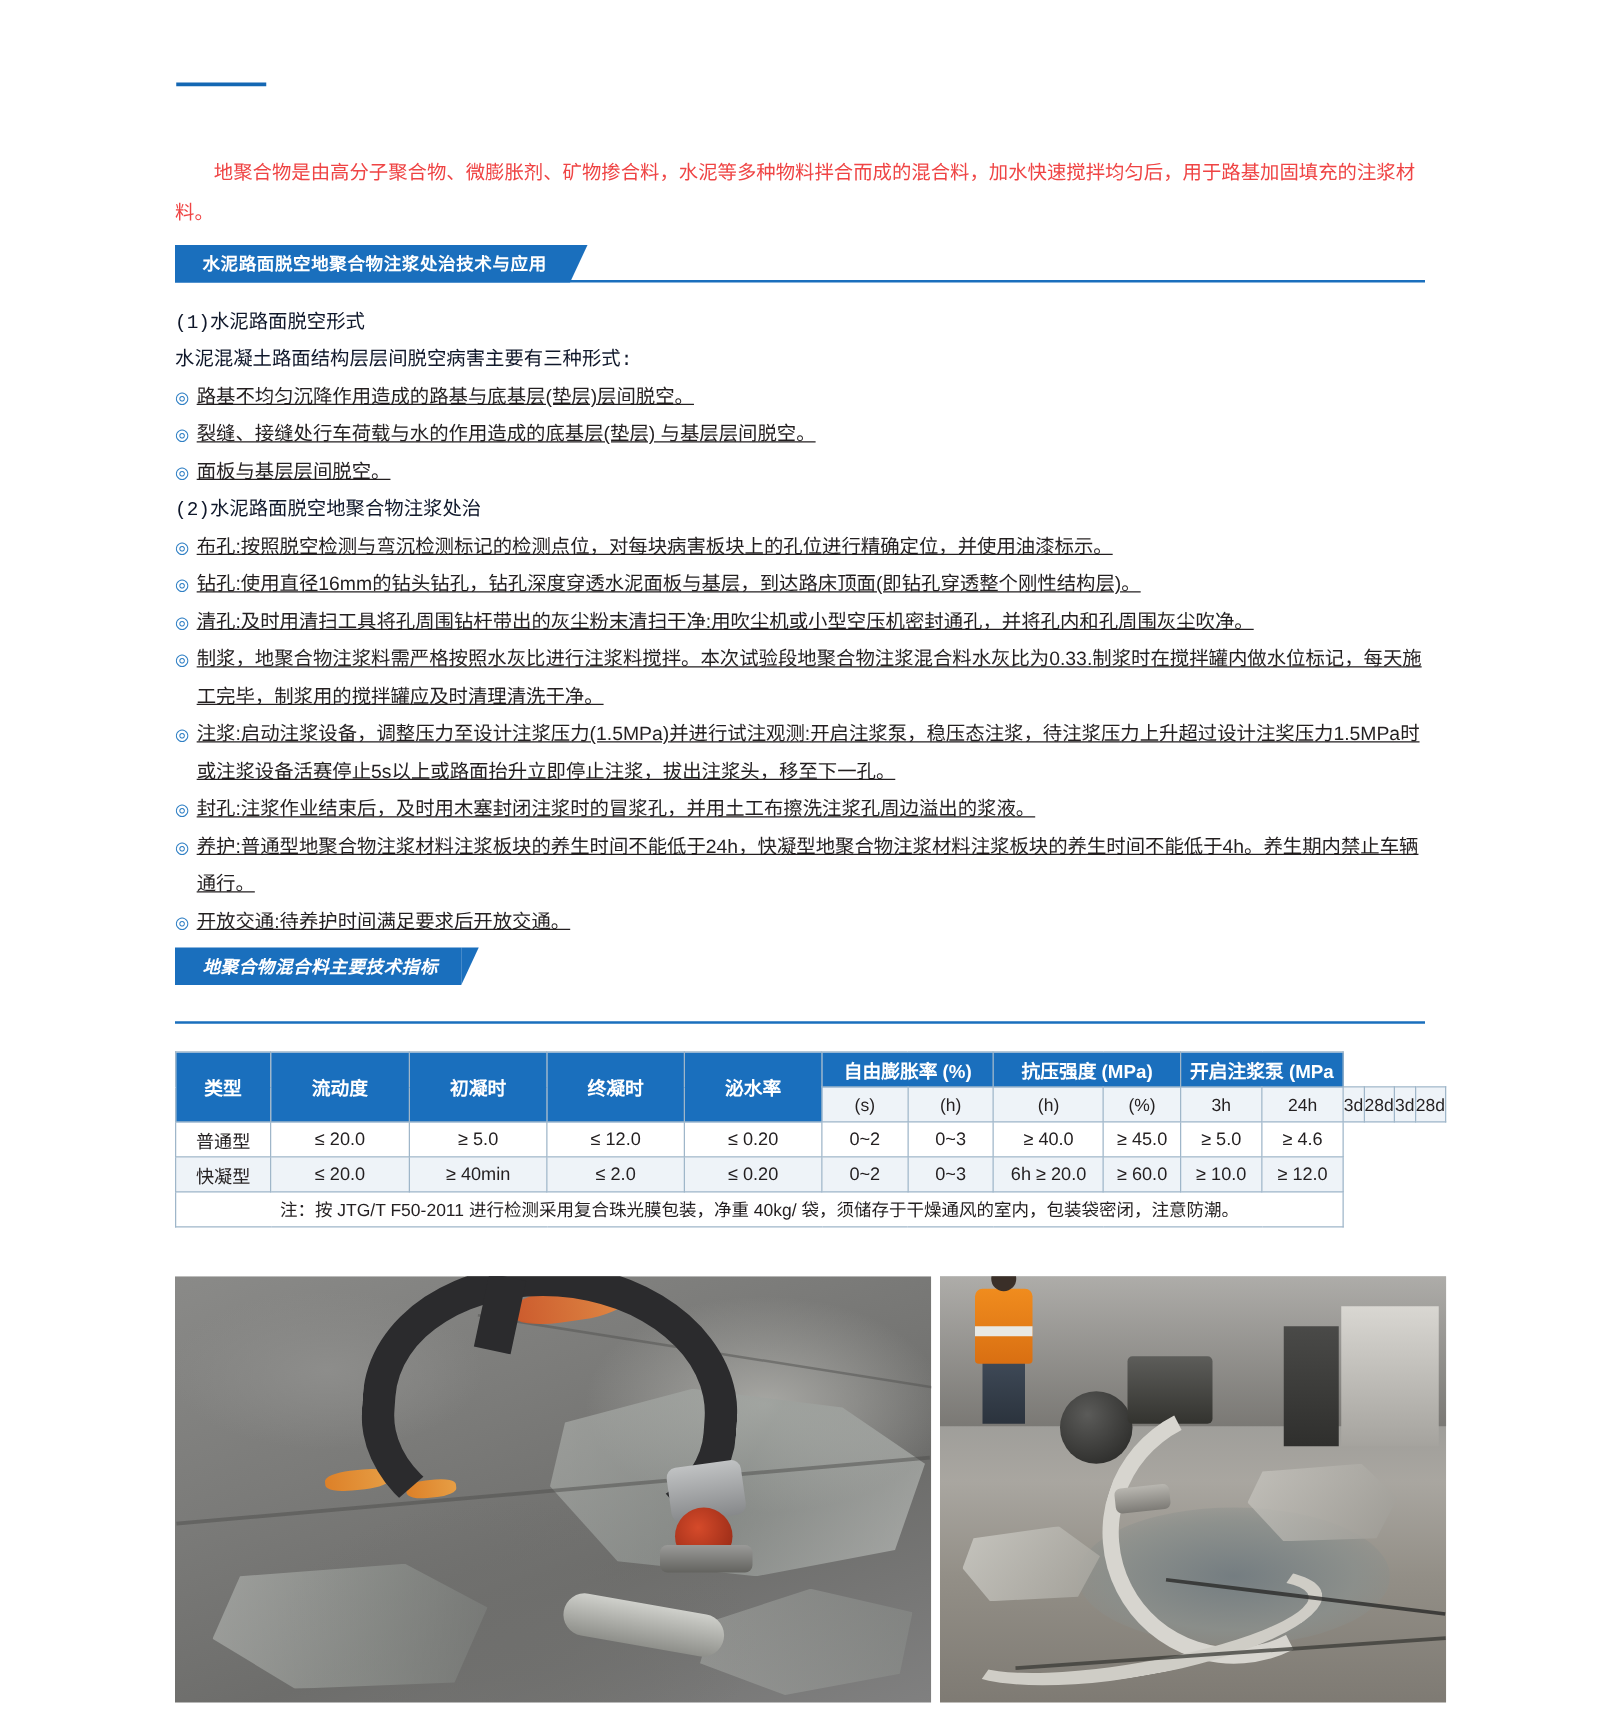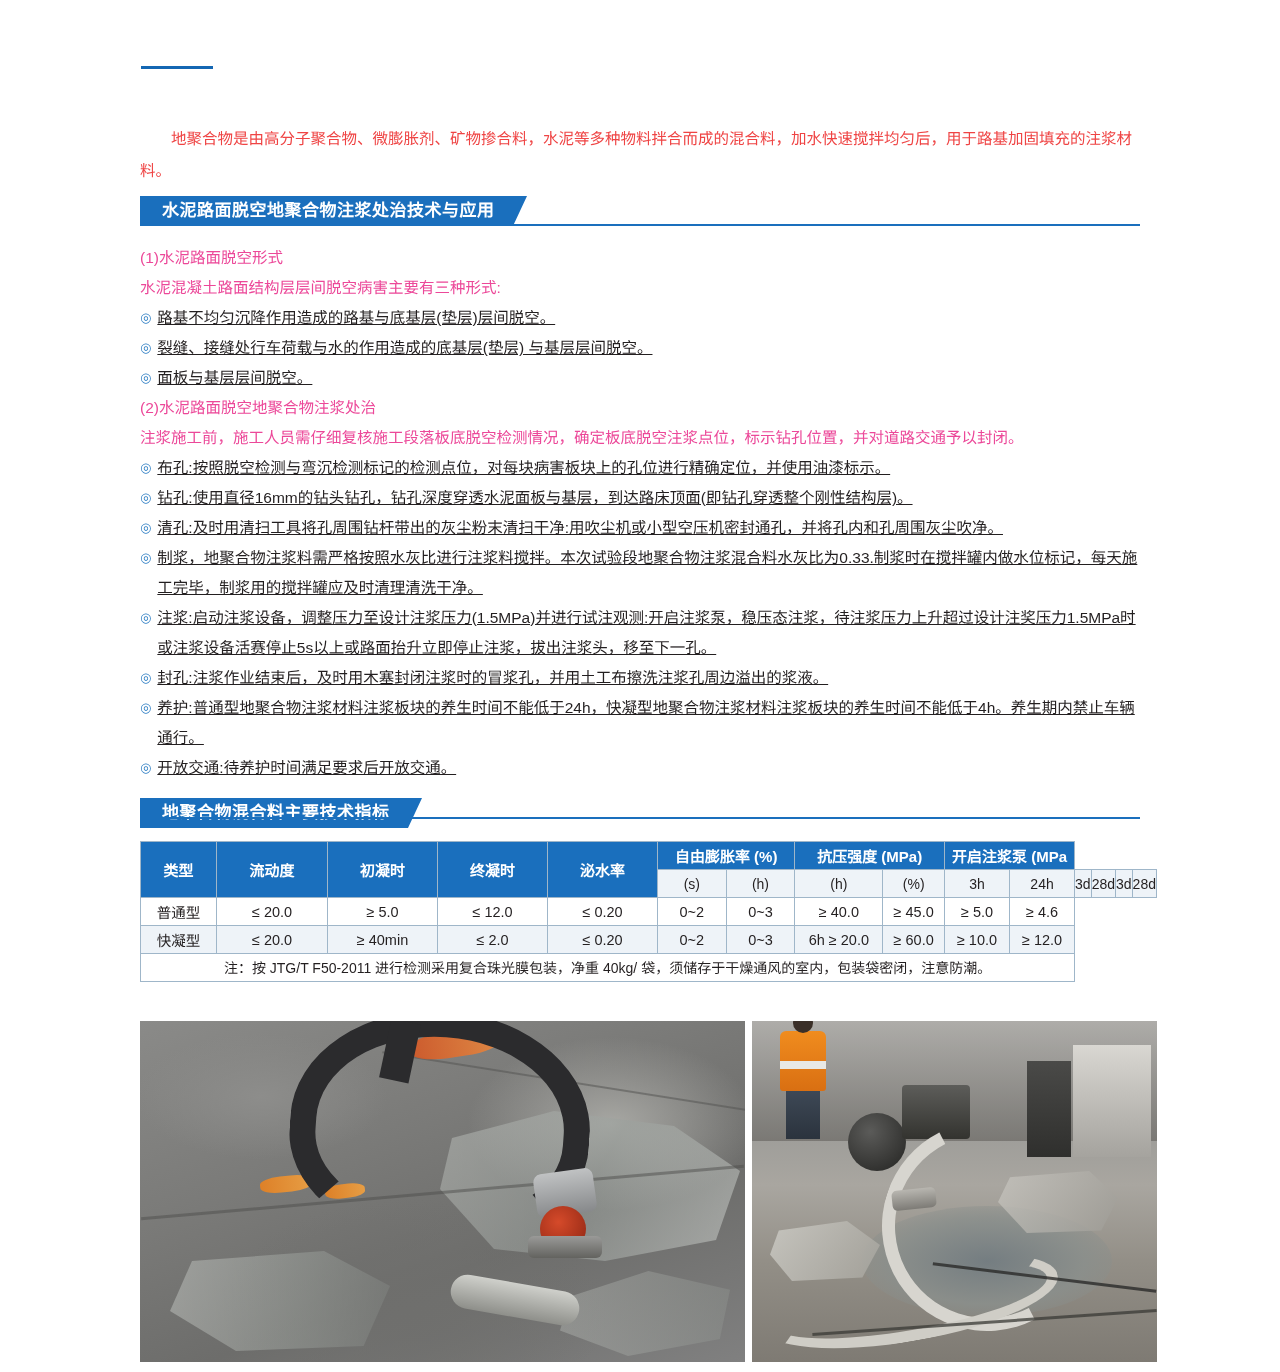--- a/index.html
+++ b/index.html
@@ -57,57 +57,58 @@
   
   .section-head {
     position: absolute;
     height: 30px;
     display: flex;
     align-items: stretch;
   }
   .section-head .bar {
     background: #1a6fbd;
     color: #ffffff;
-    font-size: 17px;
+    font-size: 14px;
     font-weight: bold;
     line-height: 30px;
     padding: 0 18px 0 22px;
     letter-spacing: 0.5px;
     white-space: nowrap;
   }
   .section-head .tail {
     width: 0;
     height: 0;
     border-top: 30px solid #1a6fbd;
     border-right: 14px solid transparent;
   }
   .section-underline {
     position: absolute;
     height: 2px;
     background: #1a6fbd;
   }
 
   #sec1 { left: 140px; top: 196px; }
   #sec1-ul { left: 140px; top: 224px; width: 1000px; }
-  #sec2 { left: 140px; top: 798px; }
+  #sec2 { left: 140px; top: 758px; font-style: italic; }
   #sec2-ul { left: 140px; top: 817px; width: 1000px; }
 
   
   .body-block {
     position: absolute;
     left: 140px;
     width: 1010px;
     font-size: 15.5px;
     line-height: 30px;
   }
   #block1 { top: 243px; }
 
   .line {
     display: block;
-    color: #ec4899;
+    color: #0f172a;
+    font-family: Liberation Mono, monospace;
   }
   .bullet-line {
     display: flex;
     align-items: flex-start;
     gap: 6px;
   }
   .bullet {
     flex: 0 0 auto;
     color: #2f7fc4;
     font-size: 13px;
@@ -391,21 +392,20 @@
     <div class="bullet-line">
       <span class="bullet">◎</span>
       <span class="bullet-text">裂缝、接缝处行车荷载与水的作用造成的底基层(垫层) 与基层层间脱空。</span>
     </div>
     <div class="bullet-line">
       <span class="bullet">◎</span>
       <span class="bullet-text">面板与基层层间脱空。</span>
     </div>
 
     <div class="line">(2)水泥路面脱空地聚合物注浆处治</div>
-    <div class="line">注浆施工前，施工人员需仔细复核施工段落板底脱空检测情况，确定板底脱空注浆点位，标示钻孔位置，并对道路交通予以封闭。</div>
 
     <div class="bullet-line">
       <span class="bullet">◎</span>
       <span class="bullet-text">布孔:按照脱空检测与弯沉检测标记的检测点位，对每块病害板块上的孔位进行精确定位，并使用油漆标示。</span>
     </div>
     <div class="bullet-line">
       <span class="bullet">◎</span>
       <span class="bullet-text">钻孔:使用直径16mm的钻头钻孔，钻孔深度穿透水泥面板与基层，到达路床顶面(即钻孔穿透整个刚性结构层)。</span>
     </div>
     <div class="bullet-line">

